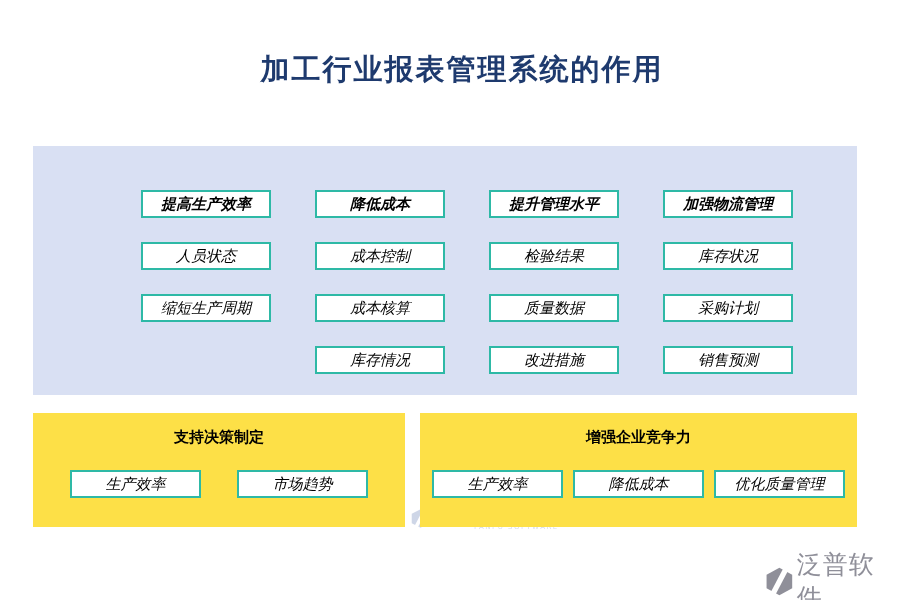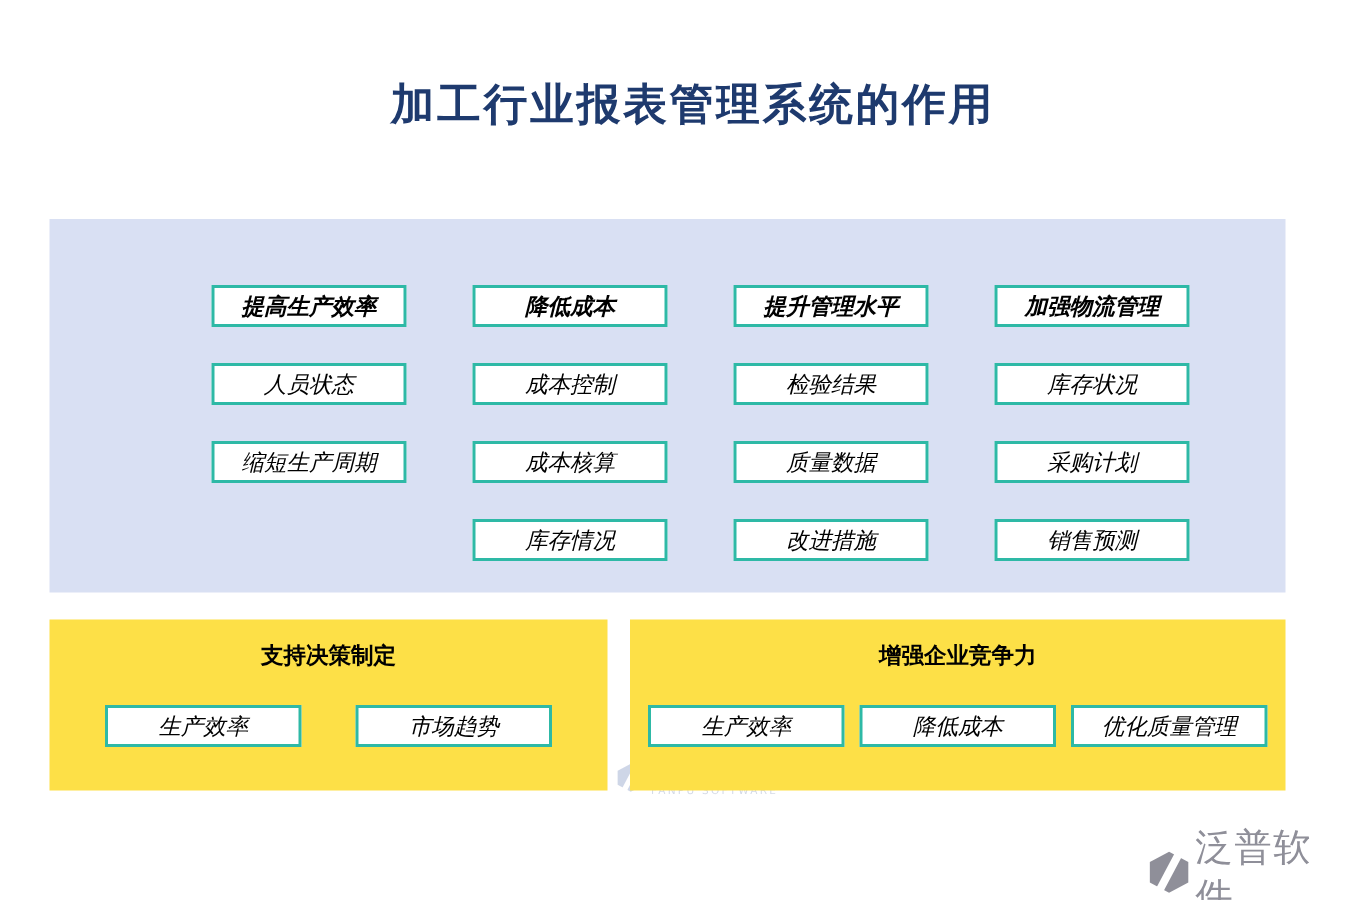--- a/index.html
+++ b/index.html
@@ -39,21 +39,21 @@
   .panel-left  .panel-buttons { padding:0 37px; }
   .panel-right .panel-buttons { padding:0 12px; }
   .panel-bottom .btn { width:131px; }
 
   .watermark {
     position:absolute; left:377px; top:360px;
     display:flex; align-items:flex-start; gap:3px; opacity:0.42;
   }
   .watermark svg { width:21px; height:25px; }
   .wm-name { font-size:16px; line-height:17px; letter-spacing:2px; color:#8d9ec7; }
-  .wm-sub  { font-size:7px;  letter-spacing:1.5px; color:#9aa7c4; }
+  .wm-sub  { font-size:7px;  letter-spacing:1.5px; color:#9aa7c4;margin-left:40px; }
 
   .footer-logo { position:absolute; left:764px; top:548px; }
   .logo-row { display:flex; align-items:center; gap:2px; }
   .logo-row svg { width:31px; height:33px; }
   .logo-name { font-size:25px; color:#8f8f99; letter-spacing:1px; }
 </style>
 </head>
 <body>
 
 <div class="title">加工行业报表管理系统的作用</div>

